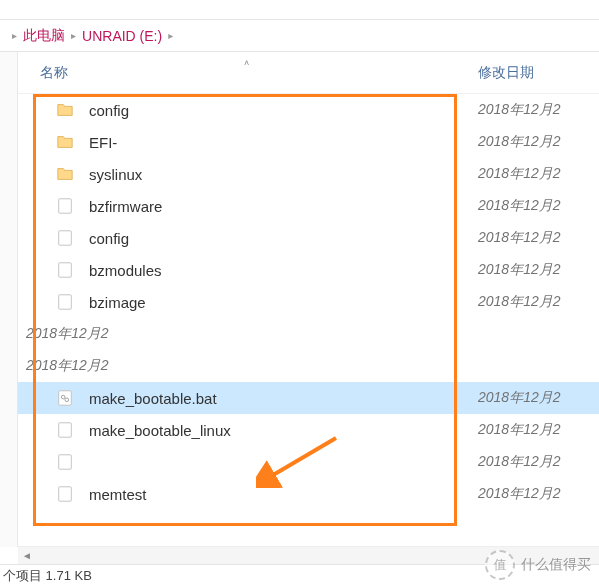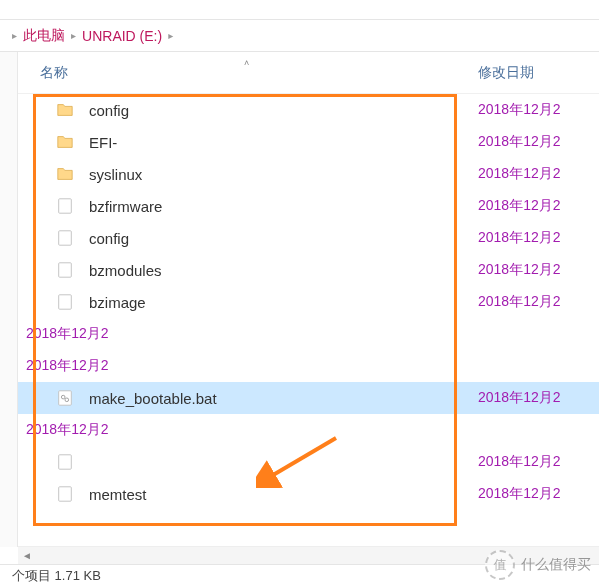--- a/index.html
+++ b/index.html
@@ -90,22 +90,23 @@
     .row-name {
       width: 452px;
       padding-left: 38px;
       display: flex;
       align-items: flex-end;
       gap: 15px;
     }
     .row-date {
       flex: 1;
       padding-left: 8px;
-      color: #a21caf;
+      color: #737373;
       font-size: 14px;
+      font-style: italic;
     }
     .icon {
       width: 18px;
       height: 18px;
       flex-shrink: 0;
     }
     .highlight-box {
       position: absolute;
       top: 0px;
       left: 15px;
@@ -124,21 +125,21 @@
     }
     .status-bar {
       position: absolute;
       bottom: 0;
       left: 0;
       right: 0;
       height: 22px;
       border-top: 1px solid #e5e5e5;
       display: flex;
       align-items: center;
-      padding-left: 12px;
+      padding-left: 3px;
       color: #444;
       font-size: 13px;
     }
     .scroll-stub {
       position: absolute;
       bottom: 22px;
       left: 18px;
       right: 0;
       height: 18px;
       background: #f5f5f5;
@@ -288,20 +289,26 @@
             <span class="icon"><svg viewBox="0 0 20 20" width="18" height="18">
                 <rect x="3" y="2" width="14" height="16" rx="1" fill="#fff" stroke="#bfbfbf" stroke-width="1"></rect>
                 <circle cx="8" cy="9" r="2" fill="none" stroke="#999" stroke-width="1"></circle>
                 <circle cx="12" cy="12" r="2" fill="none" stroke="#999" stroke-width="1"></circle>
               </svg></span>
             <span>make_bootable.bat</span>
           </div>
           <div class="row-date">2018年12月2</div>
         </div>
         <div class="file-row">
+          <div class="row-name">
+            <span class="icon"><svg viewBox="0 0 20 20" width="18" height="18">
+                <rect x="3" y="2" width="14" height="16" rx="1" fill="#fff" stroke="#bfbfbf" stroke-width="1"></rect>
+              </svg></span>
+            <span>make_bootable_linux</span>
+          </div>
           <div class="row-date">2018年12月2</div>
         </div>
         <div class="file-row">
           <div class="row-name">
             <span class="icon"><svg viewBox="0 0 20 20" width="18" height="18">
                 <rect x="3" y="2" width="14" height="16" rx="1" fill="#fff" stroke="#bfbfbf" stroke-width="1"></rect>
               </svg></span>
           </div>
           <div class="row-date">2018年12月2</div>
         </div>

